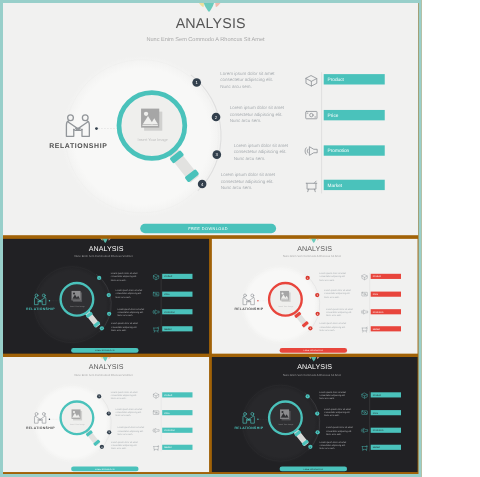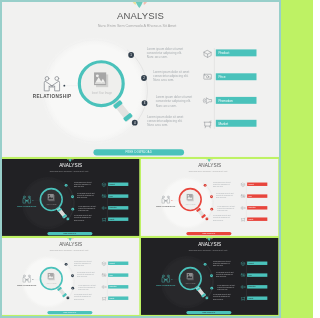--- a/index.html
+++ b/index.html
@@ -1,18 +1,18 @@
 <!DOCTYPE html>
 <html><head>
 <meta charset="utf-8">
 <style>
 html,body{margin:0;padding:0;}
 body{width:281px;height:318px;overflow:hidden;background:#ffffff;
      font-family:"Liberation Sans",sans-serif;}
-#page{position:absolute;left:0;top:0;width:281px;height:318px;background:#bef264;padding-left:32px;}
+#page{position:absolute;left:0;top:0;width:281px;height:318px;background:#a16207;}
 #frame{position:absolute;left:0;top:0;width:281px;height:318px;box-sizing:border-box;
       border:2px solid #98cfca;pointer-events:none;}
 .slot{position:absolute;overflow:hidden;}
 .slot svg{display:block;}
 .scaler{transform-origin:0 0;}
 </style>
 </head>
 <body>
 
 <div id="page">

